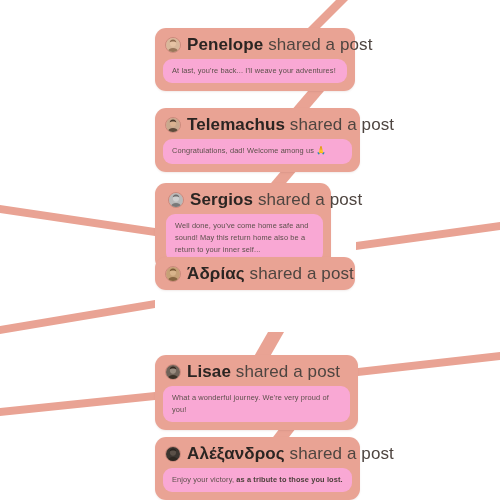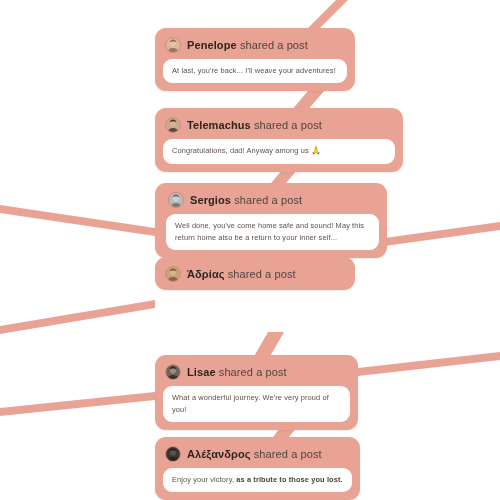--- a/index.html
+++ b/index.html
@@ -56,37 +56,37 @@
     width: 14px;
     height: 14px;
     min-width: 14px;
     border-radius: 50%;
     overflow: hidden;
     display: block;
     border: 0.5px solid rgba(110, 60, 50, 0.25);
   }
   .avatar svg { display: block; }
   .header-text {
-    font-size: 11px;
+    font-size: 17px;
     color: #3d3733;
     white-space: nowrap;
     letter-spacing: 0.1px;
     text-align: right;
   }
   .author {
     font-weight: bold;
     color: #2b2522;
   }
   .action {
     font-weight: normal;
     color: #4e4540;
   }
   .message-bubble {
     margin-top: 6px;
-    background: #ffffff;
+    background: #f9a8d4;
     border-radius: 9px;
     padding: 6px 9px;
     font-size: 7.4px;
     line-height: 1.62;
     color: #5b4f4a;
     letter-spacing: 0.12px;
   }
   .message-bubble .strong {
     font-weight: bold;
     color: #4a3f3a;
@@ -123,35 +123,35 @@
               <rect width="14" height="14" fill="#d9b89b"></rect>
               <circle cx="7" cy="5.6" r="3.1" fill="#e6c3a4"></circle>
               <path d="M7 1.4c2.1 0 3.3 1.3 3.2 3.1-.6-.6-1.6-1-3.2-1s-2.6.4-3.2 1C3.7 2.7 4.9 1.4 7 1.4z" fill="#8d6a4e"></path>
               <path d="M1.6 14c.5-2.6 2.6-3.9 5.4-3.9S11.9 11.4 12.4 14z" fill="#8d6a4e" opacity="0.85"></path>
             </svg>
           </span>
           <span class="header-text"><span class="author">Penelope</span> <span class="action">shared a post</span></span>
         </div>
         <div class="message-bubble"><span>At last, you're back... I'll weave your adventures!</span></div>
       </div>
-      <div class="post-card" style="left: 155px; top: 108px; width: 248px;">
+      <div class="post-card" style="left: 155px; top: 108px; width: 205px;">
         <div class="card-header">
           <span class="avatar">
             <svg viewBox="0 0 14 14" width="14" height="14">
               <rect width="14" height="14" fill="#c9a98e"></rect>
               <circle cx="7" cy="5.6" r="3.1" fill="#d9b291"></circle>
               <path d="M7 1.4c2.1 0 3.3 1.3 3.2 3.1-.6-.6-1.6-1-3.2-1s-2.6.4-3.2 1C3.7 2.7 4.9 1.4 7 1.4z" fill="#4a3a2c"></path>
               <path d="M1.6 14c.5-2.6 2.6-3.9 5.4-3.9S11.9 11.4 12.4 14z" fill="#4a3a2c" opacity="0.85"></path>
             </svg>
           </span>
           <span class="header-text"><span class="author">Telemachus</span> <span class="action">shared a post</span></span>
         </div>
-        <div class="message-bubble"><span>Congratulations, dad! Anyway among us </span><span class="emoji">🙏</span></div>
-      </div>
-      <div class="post-card" style="left: 155px; top: 183px; width: 232px; padding-left: 11px;">
+        <div class="message-bubble"><span>Congratulations, dad! Welcome among us </span><span class="emoji">🙏</span></div>
+      </div>
+      <div class="post-card" style="left: 155px; top: 183px; width: 176px; padding-left: 11px;">
         <div class="card-header">
           <span class="avatar">
             <svg viewBox="0 0 14 14" width="14" height="14">
               <rect width="14" height="14" fill="#b9b9b9"></rect>
               <circle cx="7" cy="5.6" r="3.1" fill="#cfcfcf"></circle>
               <path d="M7 1.4c2.1 0 3.3 1.3 3.2 3.1-.6-.6-1.6-1-3.2-1s-2.6.4-3.2 1C3.7 2.7 4.9 1.4 7 1.4z" fill="#6d6d6d"></path>
               <path d="M1.6 14c.5-2.6 2.6-3.9 5.4-3.9S11.9 11.4 12.4 14z" fill="#6d6d6d" opacity="0.85"></path>
             </svg>
           </span>
           <span class="header-text"><span class="author">Sergios</span> <span class="action">shared a post</span></span>

